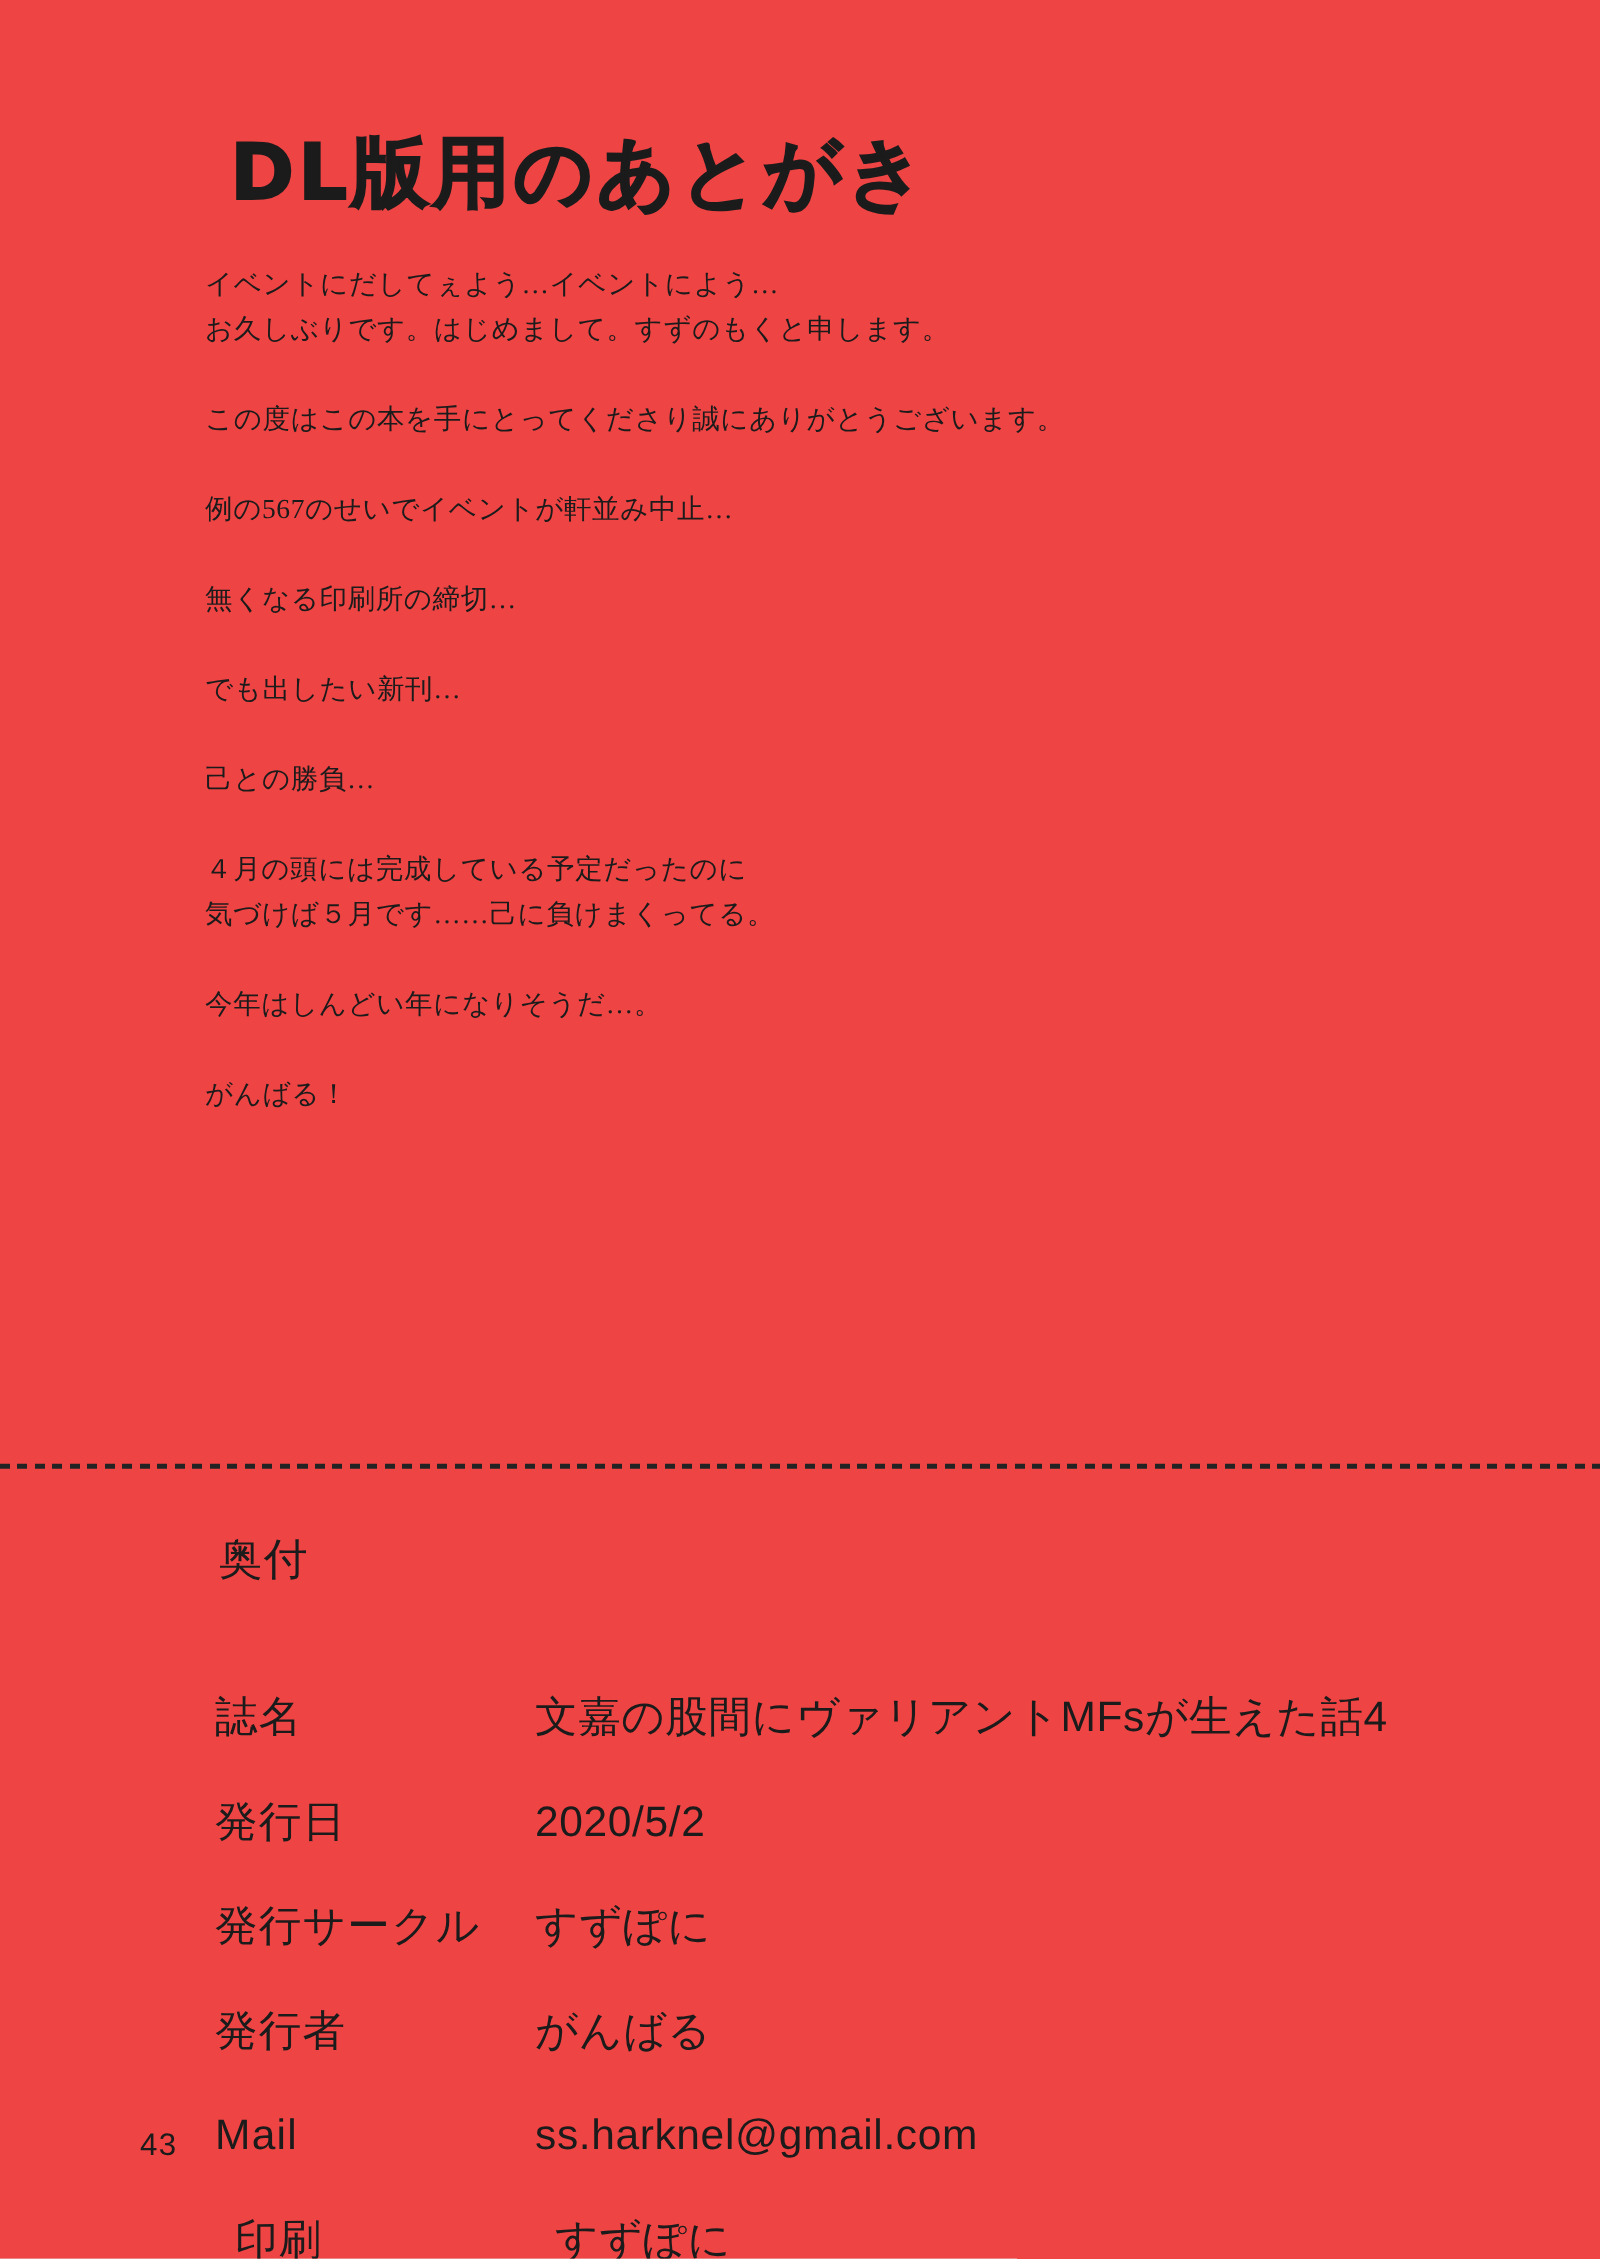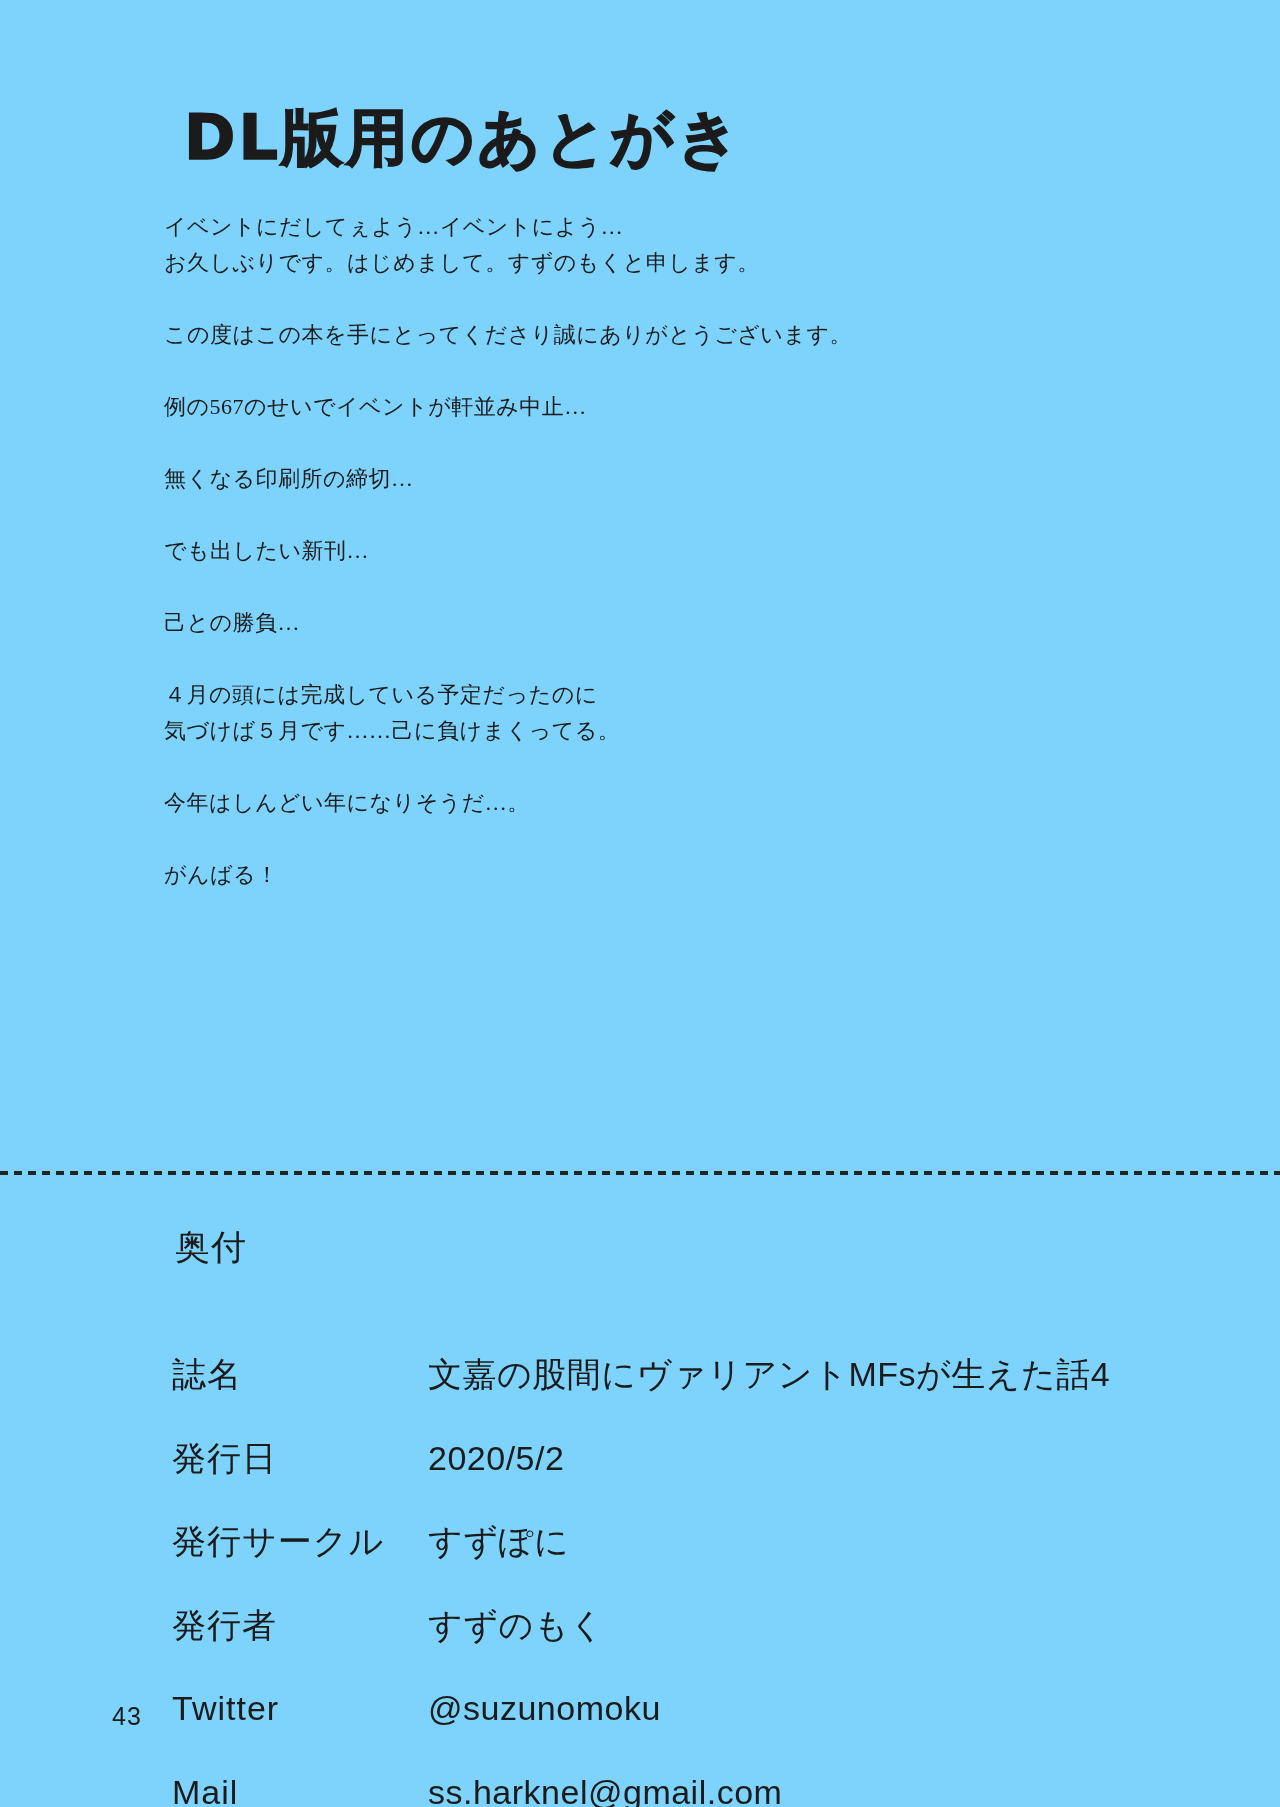--- a/index.html
+++ b/index.html
@@ -5,21 +5,21 @@
   html, body {
     margin: 0;
     padding: 0;
     background: #e8e8e8;
   }
   .page {
     position: relative;
     width: 1280px;
     height: 1807px;
     margin: 0 auto;
-    background: #7dd3fc;
+    background: #ef4444;
     color: #1b1b1b;
     overflow: hidden;
     font-family: "Liberation Sans", sans-serif;
   }
   .title {
     position: absolute;
     left: 184px;
     top: 96px;
     font-size: 62px;
     font-weight: 900;
@@ -130,25 +130,21 @@
     <div class="colophon-row">
       <div class="colophon-label">発行日</div>
       <div class="colophon-value">2020/5/2</div>
     </div>
     <div class="colophon-row">
       <div class="colophon-label">発行サークル</div>
       <div class="colophon-value">すずぽに</div>
     </div>
     <div class="colophon-row">
       <div class="colophon-label">発行者</div>
-      <div class="colophon-value">すずのもく</div>
-    </div>
-    <div class="colophon-row">
-      <div class="colophon-label">Twitter</div>
-      <div class="colophon-value">@suzunomoku</div>
+      <div class="colophon-value">がんばる</div>
     </div>
     <div class="colophon-row">
       <div class="colophon-label">Mail</div>
       <div class="colophon-value">ss.harknel@gmail.com</div>
     </div>
     <div class="colophon-row spaced">
       <div class="colophon-label">印刷</div>
       <div class="colophon-value">すずぽに</div>
     </div>
   </div>

